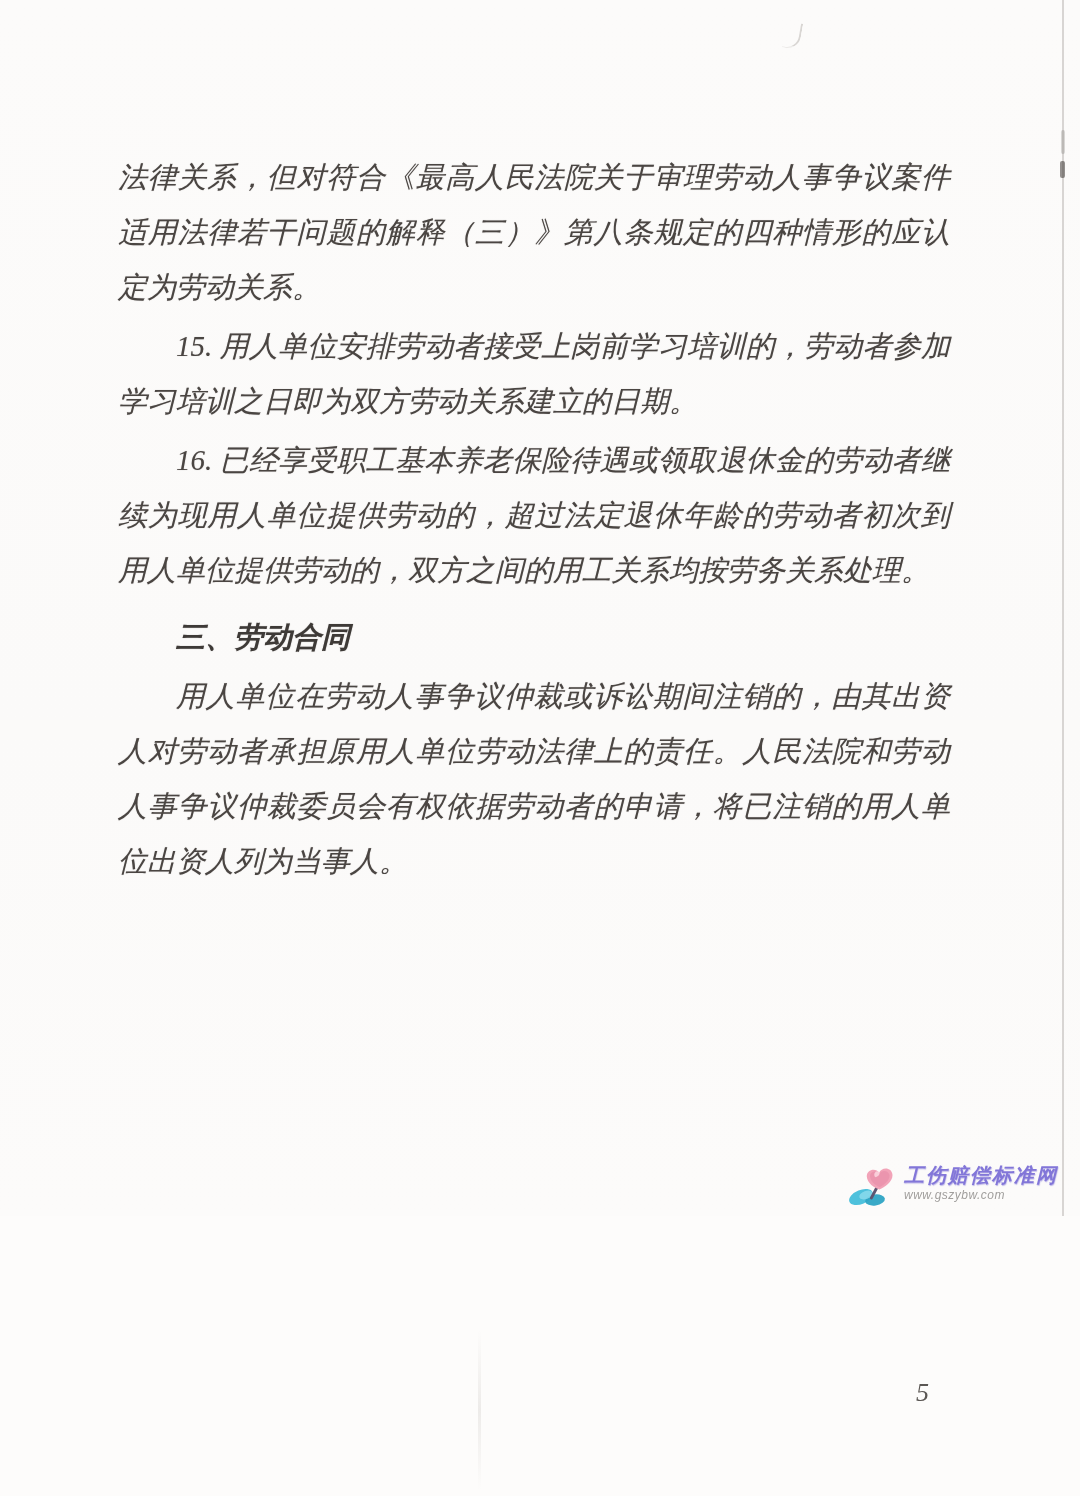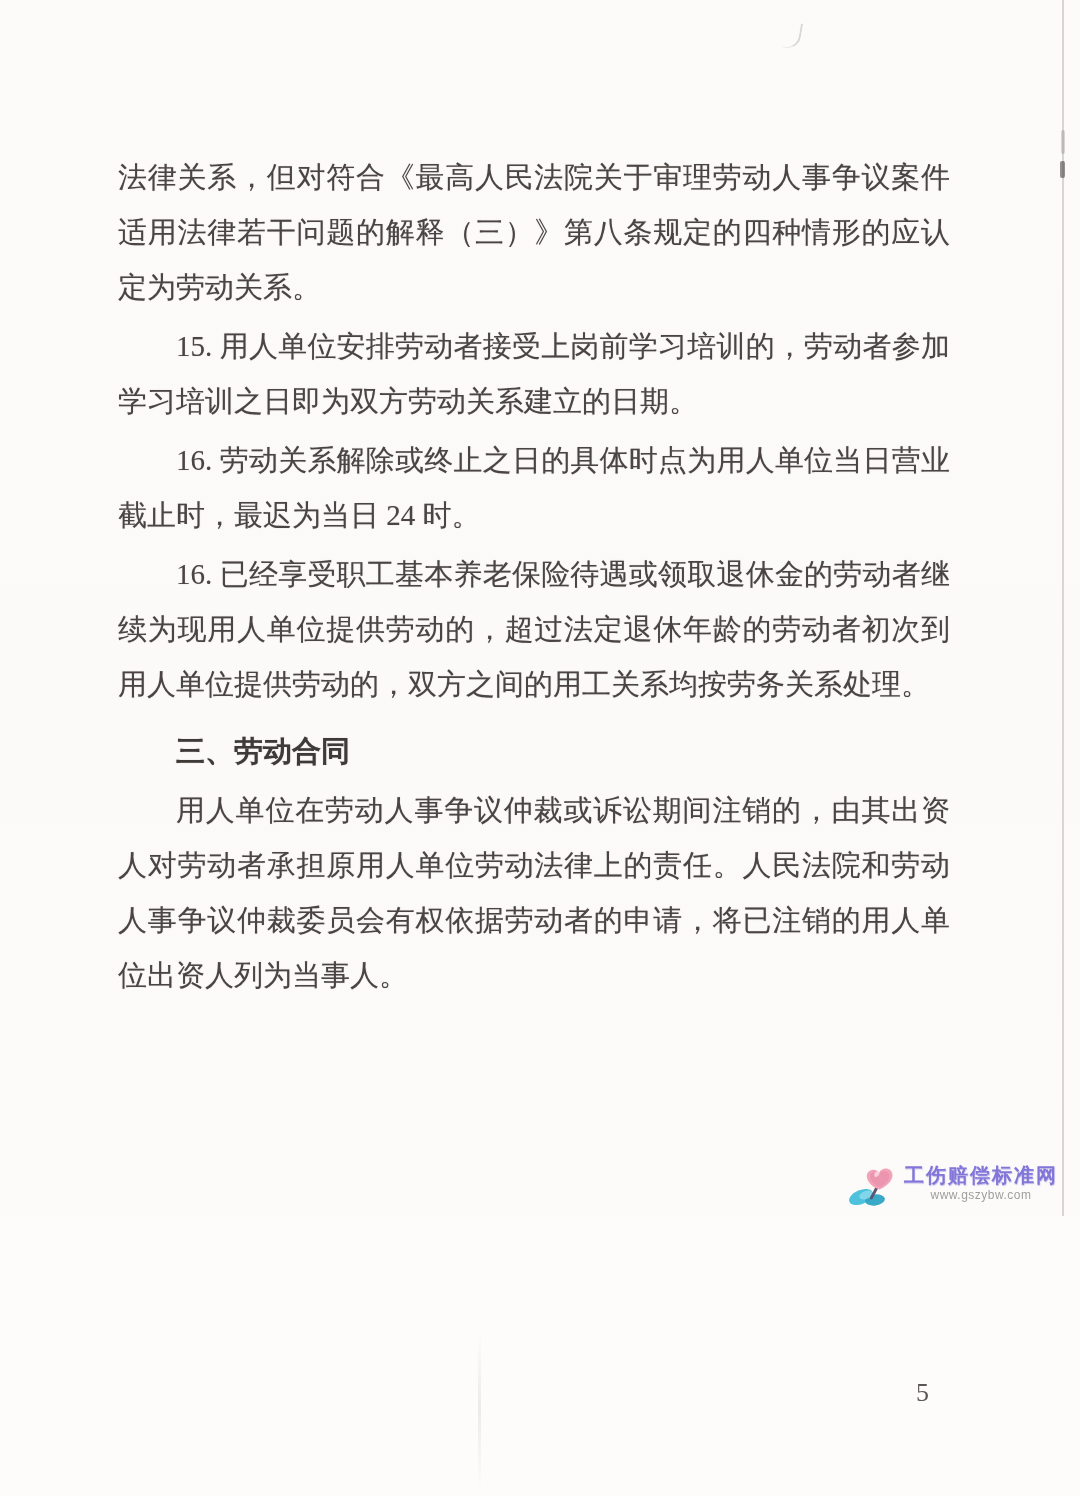--- a/index.html
+++ b/index.html
@@ -9,20 +9,21 @@
     height: 1496px;
     overflow: hidden;
     background: #fdfcfb;
   }
   .page {
     position: relative;
     width: 1080px;
     height: 1216px;
     background: linear-gradient(180deg, #fcfbfa 0%, #fbfaf9 60%, #fcfbfa 100%);
     font-family: "Liberation Serif", "DejaVu Serif", serif;
+    font-style: italic;
   }
   
   .scan-edge-line {
     position: absolute;
     left: 1062px;
     top: 0;
     width: 2px;
     height: 100%;
     background: #d8d5d3;
   }
@@ -106,21 +107,21 @@
     align-items: center;
     gap: 4px;
   }
   .wm-logo {
     flex: 0 0 auto;
     margin-top: 8px;
   }
   .wm-text {
     display: flex;
     flex-direction: column;
-    align-items: center;
+    align-items: flex-start;
   }
   .wm-title {
     font-size: 20px;
     font-weight: 700;
     letter-spacing: 2px;
     color: var(--wm-purple, #8276d8);
     font-family: "Liberation Serif", "DejaVu Serif", serif;
     text-shadow: 0.5px 0.5px 1px rgba(130, 118, 216, 0.5);
     line-height: 24px;
   }
@@ -139,21 +140,20 @@
 
   <div class="scan-edge-line"></div>
   <div class="scan-tick-dark"></div>
   <div class="scan-tick-light"></div>
   <div class="scan-artifact"></div>
   <div class="scan-crease"></div>
 
   <main class="content">
       <p class="para">法律关系，但对符合《最高人民法院关于审理劳动人事争议案件适用法律若干问题的解释（三）》第八条规定的四种情形的应认定为劳动关系。</p>
       <p class="para indent">15. 用人单位安排劳动者接受上岗前学习培训的，劳动者参加学习培训之日即为双方劳动关系建立的日期。</p>
-      <p class="para indent">16. 劳动关系解除或终止之日的具体时点为用人单位当日营业截止时，最迟为当日 24 时。</p>
       <p class="para indent">16. 已经享受职工基本养老保险待遇或领取退休金的劳动者继续为现用人单位提供劳动的，超过法定退休年龄的劳动者初次到用人单位提供劳动的，双方之间的用工关系均按劳务关系处理。</p>
       <p class="para indent heading">三、劳动合同</p>
       <p class="para indent">用人单位在劳动人事争议仲裁或诉讼期间注销的，由其出资人对劳动者承担原用人单位劳动法律上的责任。人民法院和劳动人事争议仲裁委员会有权依据劳动者的申请，将已注销的用人单位出资人列为当事人。</p>
     </main>
 
   <div class="page-number">5</div>
 
   <div class="watermark">
     <svg class="wm-logo" width="52" height="46" viewBox="0 0 52 46" aria-hidden="true">
 

